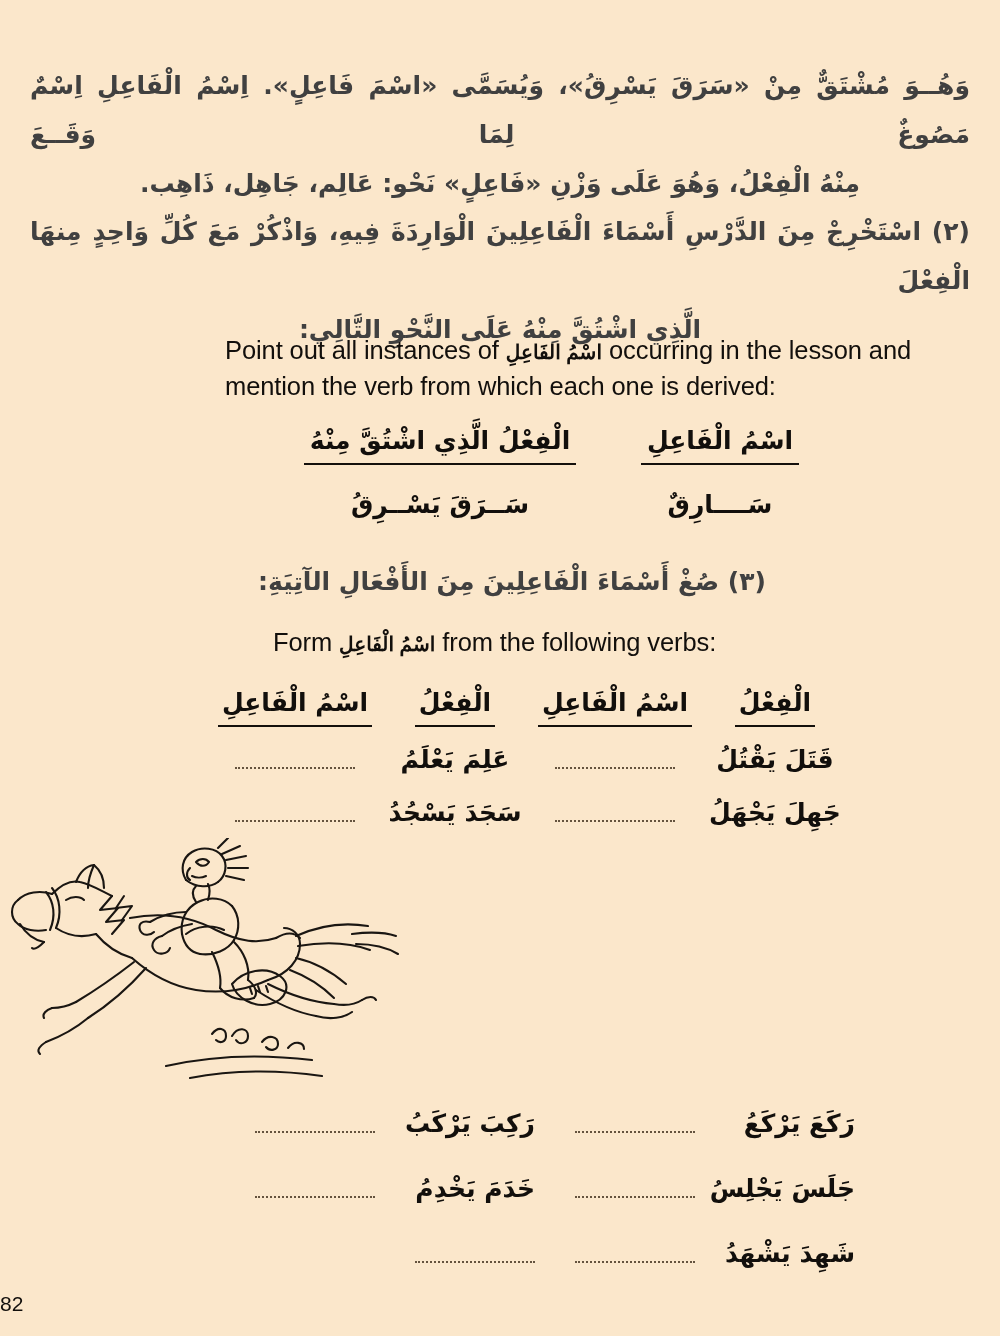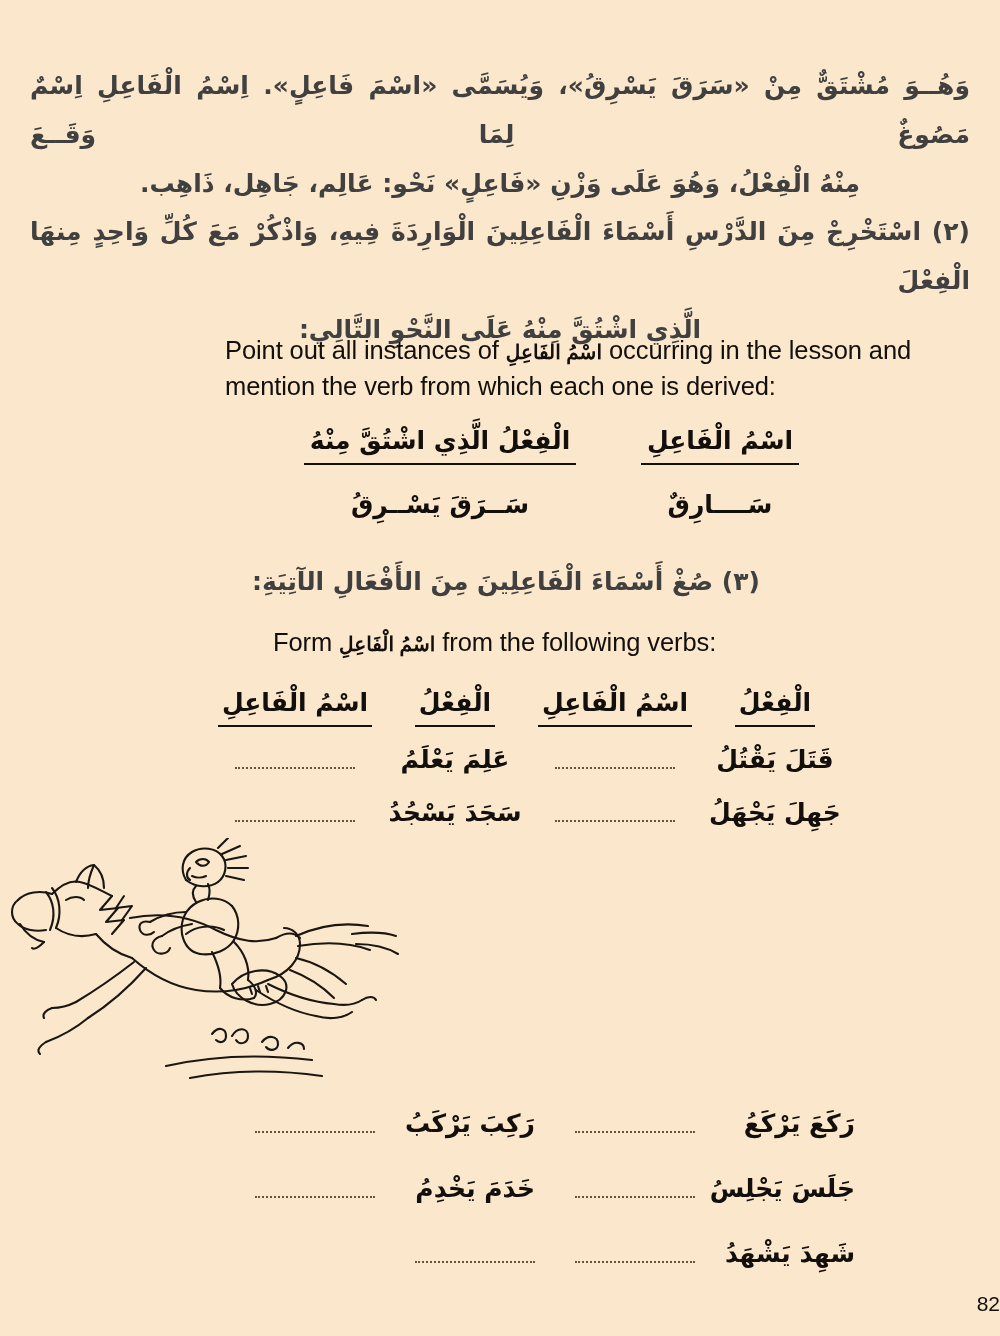--- a/index.html
+++ b/index.html
@@ -64,21 +64,21 @@
     display: block;
     text-align: justify;
     text-align-last: justify;
   }
   #ex2-heading .l2 {
     display: block;
     text-align: center;
   }
 
   #ex3-heading {
-    left: 36px;
+    left: 42px;
     top: 558px;
     width: 940px;
     text-align: center;
   }
 
   
   .en {
     position: absolute;
     font-family: "Liberation Sans", sans-serif;
     font-size: 25.5px;
@@ -201,21 +201,21 @@
     height: 250px;
   }
   #illustration svg { display: block; }
 
   
   #page-number {
     position: absolute;
     left: 0;
     right: 0;
     top: 1292px;
-    text-align: right;
+    text-align: left;
     font-family: "Liberation Sans", sans-serif;
     font-size: 21px;
     color: #120f0c;
   }
 </style>
 </head>
 <body>
 
 <div class="page">
 

